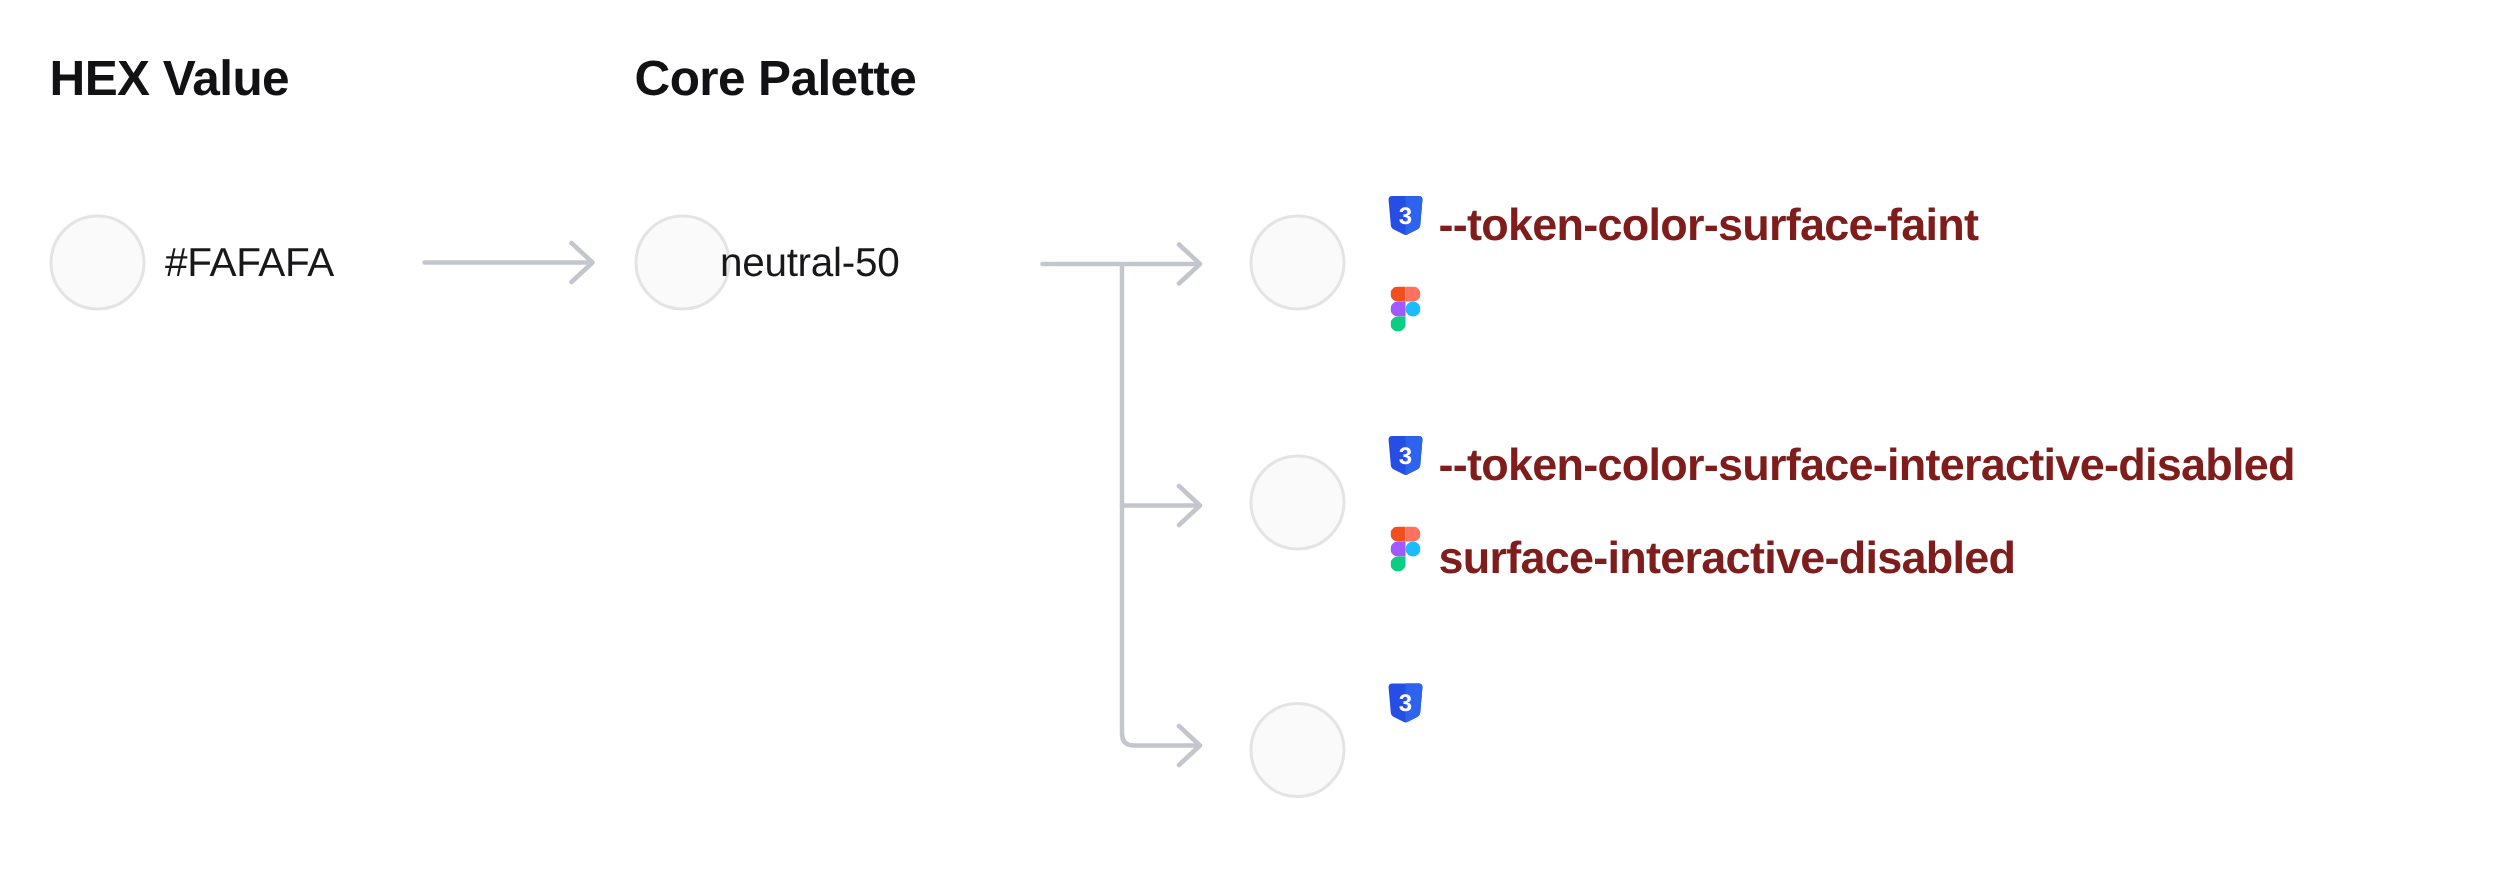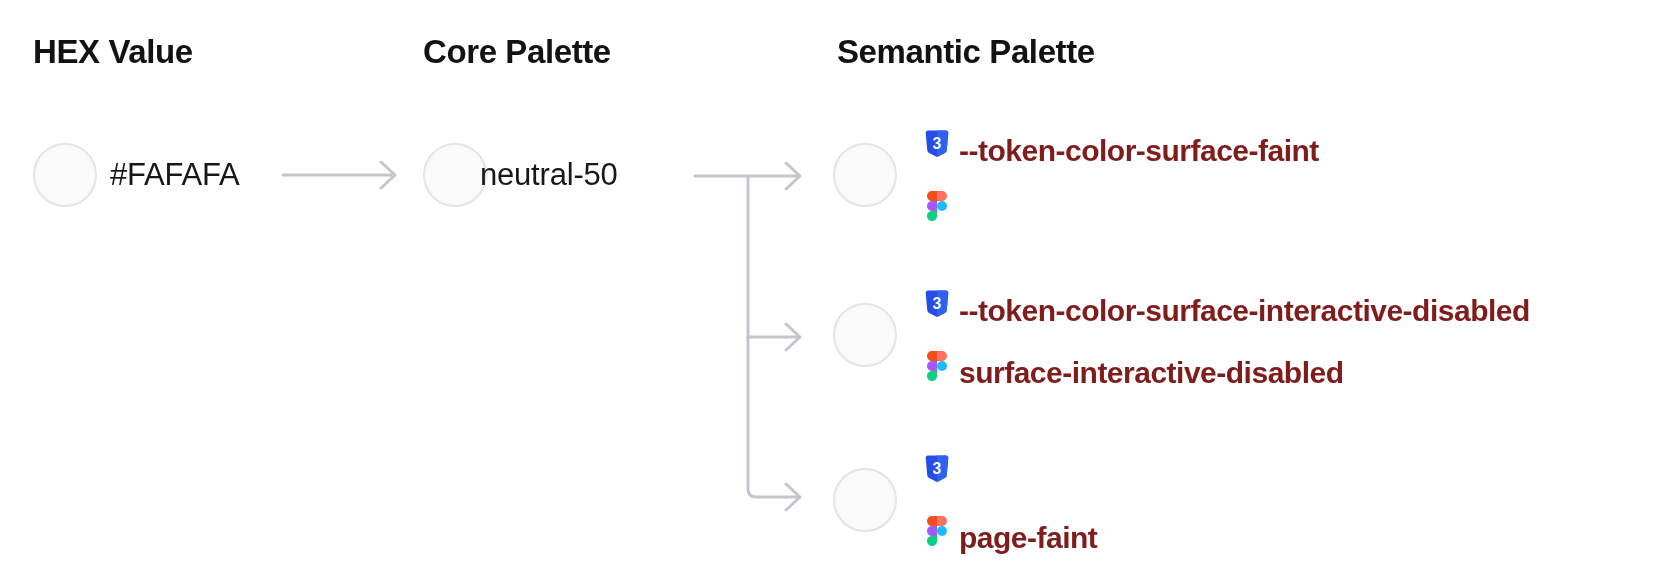--- a/index.html
+++ b/index.html
@@ -26,21 +26,21 @@
     position: absolute;
     width: 64px;
     height: 64px;
     border-radius: 50%;
     border: 2px solid #e4e4e7;
     box-sizing: border-box;
     background: #fafafa;
   }
   .flow-label {
     position: absolute;
-    font-size: 31px;
+    font-size: 27px;
     line-height: 38px;
     font-weight: 400;
     letter-spacing: -0.2px;
     color: #18181b;
     white-space: nowrap;
   }
   .connector-svg {
     position: absolute;
     left: 0; top: 0;
     pointer-events: none;
@@ -83,21 +83,20 @@
     margin-top: 13px;
   }
 </style>
 </head>
 <body>
 
 <div class="canvas">
 
   <div class="col-header" style="left:423px">Core Palette</div>
   <div class="col-header" style="left:33px">HEX Value</div>
-  <div class="col-header" style="left:837px">Semantic Palette</div>
 
   <div class="swatch" style="left: 33px; top: 143px; background-color: rgb(250, 250, 250); border-color: rgb(228, 228, 231);"></div>
   <div class="flow-label" style="left:110px; top:156px">#FAFAFA</div>
 
   <div class="swatch" style="left: 423px; top: 143px; background-color: rgb(250, 250, 250); border-color: rgb(228, 228, 231);"></div>
   <div class="flow-label" style="left:480px; top:156px">neutral-50</div>
 
   <svg class="connector-svg" width="1672" height="584" viewBox="0 0 1672 584">
     <g fill="none" stroke="#C3C6CD" stroke-width="3" stroke-linecap="round" stroke-linejoin="round">
       <path d="M283,175 H391"></path>
@@ -173,28 +172,16 @@
     <div class="tok-col">
       <div class="tok-row">
         <span class="tok-icon">
           <svg width="24" height="28" viewBox="0 0 24 28">
             <path d="M3,0.6 H21 C22.4,0.6 23.4,1.75 23.3,3.1 L21.8,20 C21.7,21.3 20.9,22.4 19.75,23 L13.1,26.4 C12.4,26.75 11.6,26.75 10.9,26.4 L4.25,23 C3.1,22.4 2.3,21.3 2.2,20 L0.7,3.1 C0.6,1.75 1.6,0.6 3,0.6 Z" fill="#264DE4"></path>
             <path d="M12,0.6 H21 C22.4,0.6 23.4,1.75 23.3,3.1 L21.8,20 C21.7,21.3 20.9,22.4 19.75,23 L13.1,26.4 C12.75,26.57 12.38,26.66 12,26.66 Z" fill="#2E63F0"></path>
             <text x="12" y="19.2" text-anchor="middle" font-size="16" font-weight="bold" font-family="Liberation Sans, sans-serif" fill="#FFFFFF">3</text>
           </svg>
         </span>
       </div>
-      <div class="tok-row">
-        <span class="tok-icon">
-          <svg width="20" height="30" viewBox="0 0 20 30">
-            <path d="M10,0 H5 C2.24,0 0,2.24 0,5 C0,7.76 2.24,10 5,10 H10 Z" fill="#F24E1E"></path>
-            <path d="M10,0 H15 C17.76,0 20,2.24 20,5 C20,7.76 17.76,10 15,10 H10 Z" fill="#FF7262"></path>
-            <path d="M10,10 H5 C2.24,10 0,12.24 0,15 C0,17.76 2.24,20 5,20 H10 Z" fill="#A259FF"></path>
-            <circle cx="15" cy="15" r="5" fill="#1ABCFE"></circle>
-            <path d="M10,20 H5 C2.24,20 0,22.24 0,25 C0,27.76 2.24,30 5,30 C7.76,30 10,27.76 10,25 Z" fill="#0ACF83"></path>
-          </svg>
-        </span>
-        <span class="tok-text">page-faint</span>
-      </div>
     </div>
   </div>
 
 </div>
 
 </body></html>

